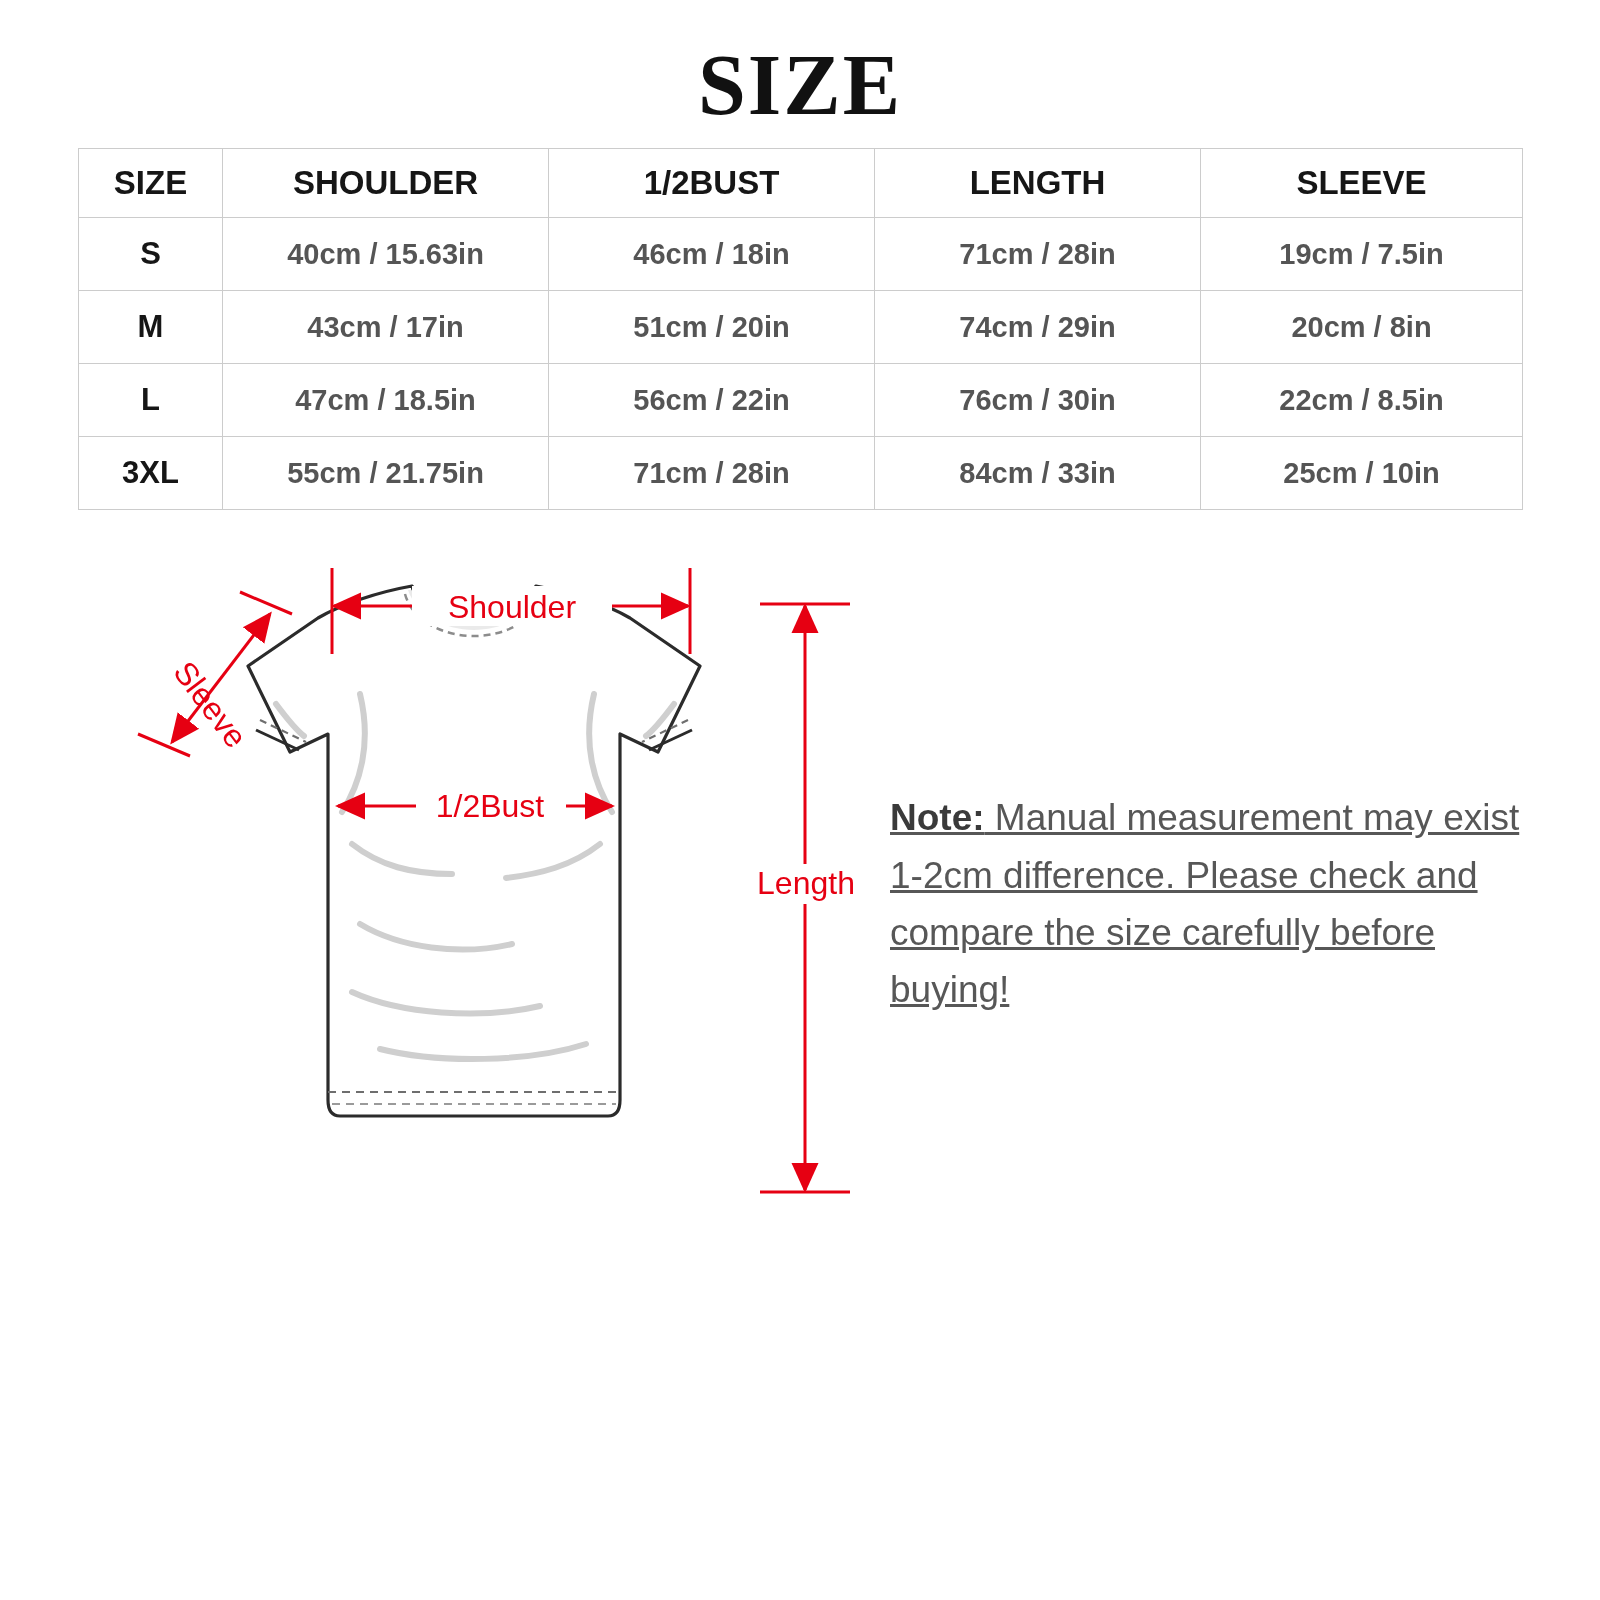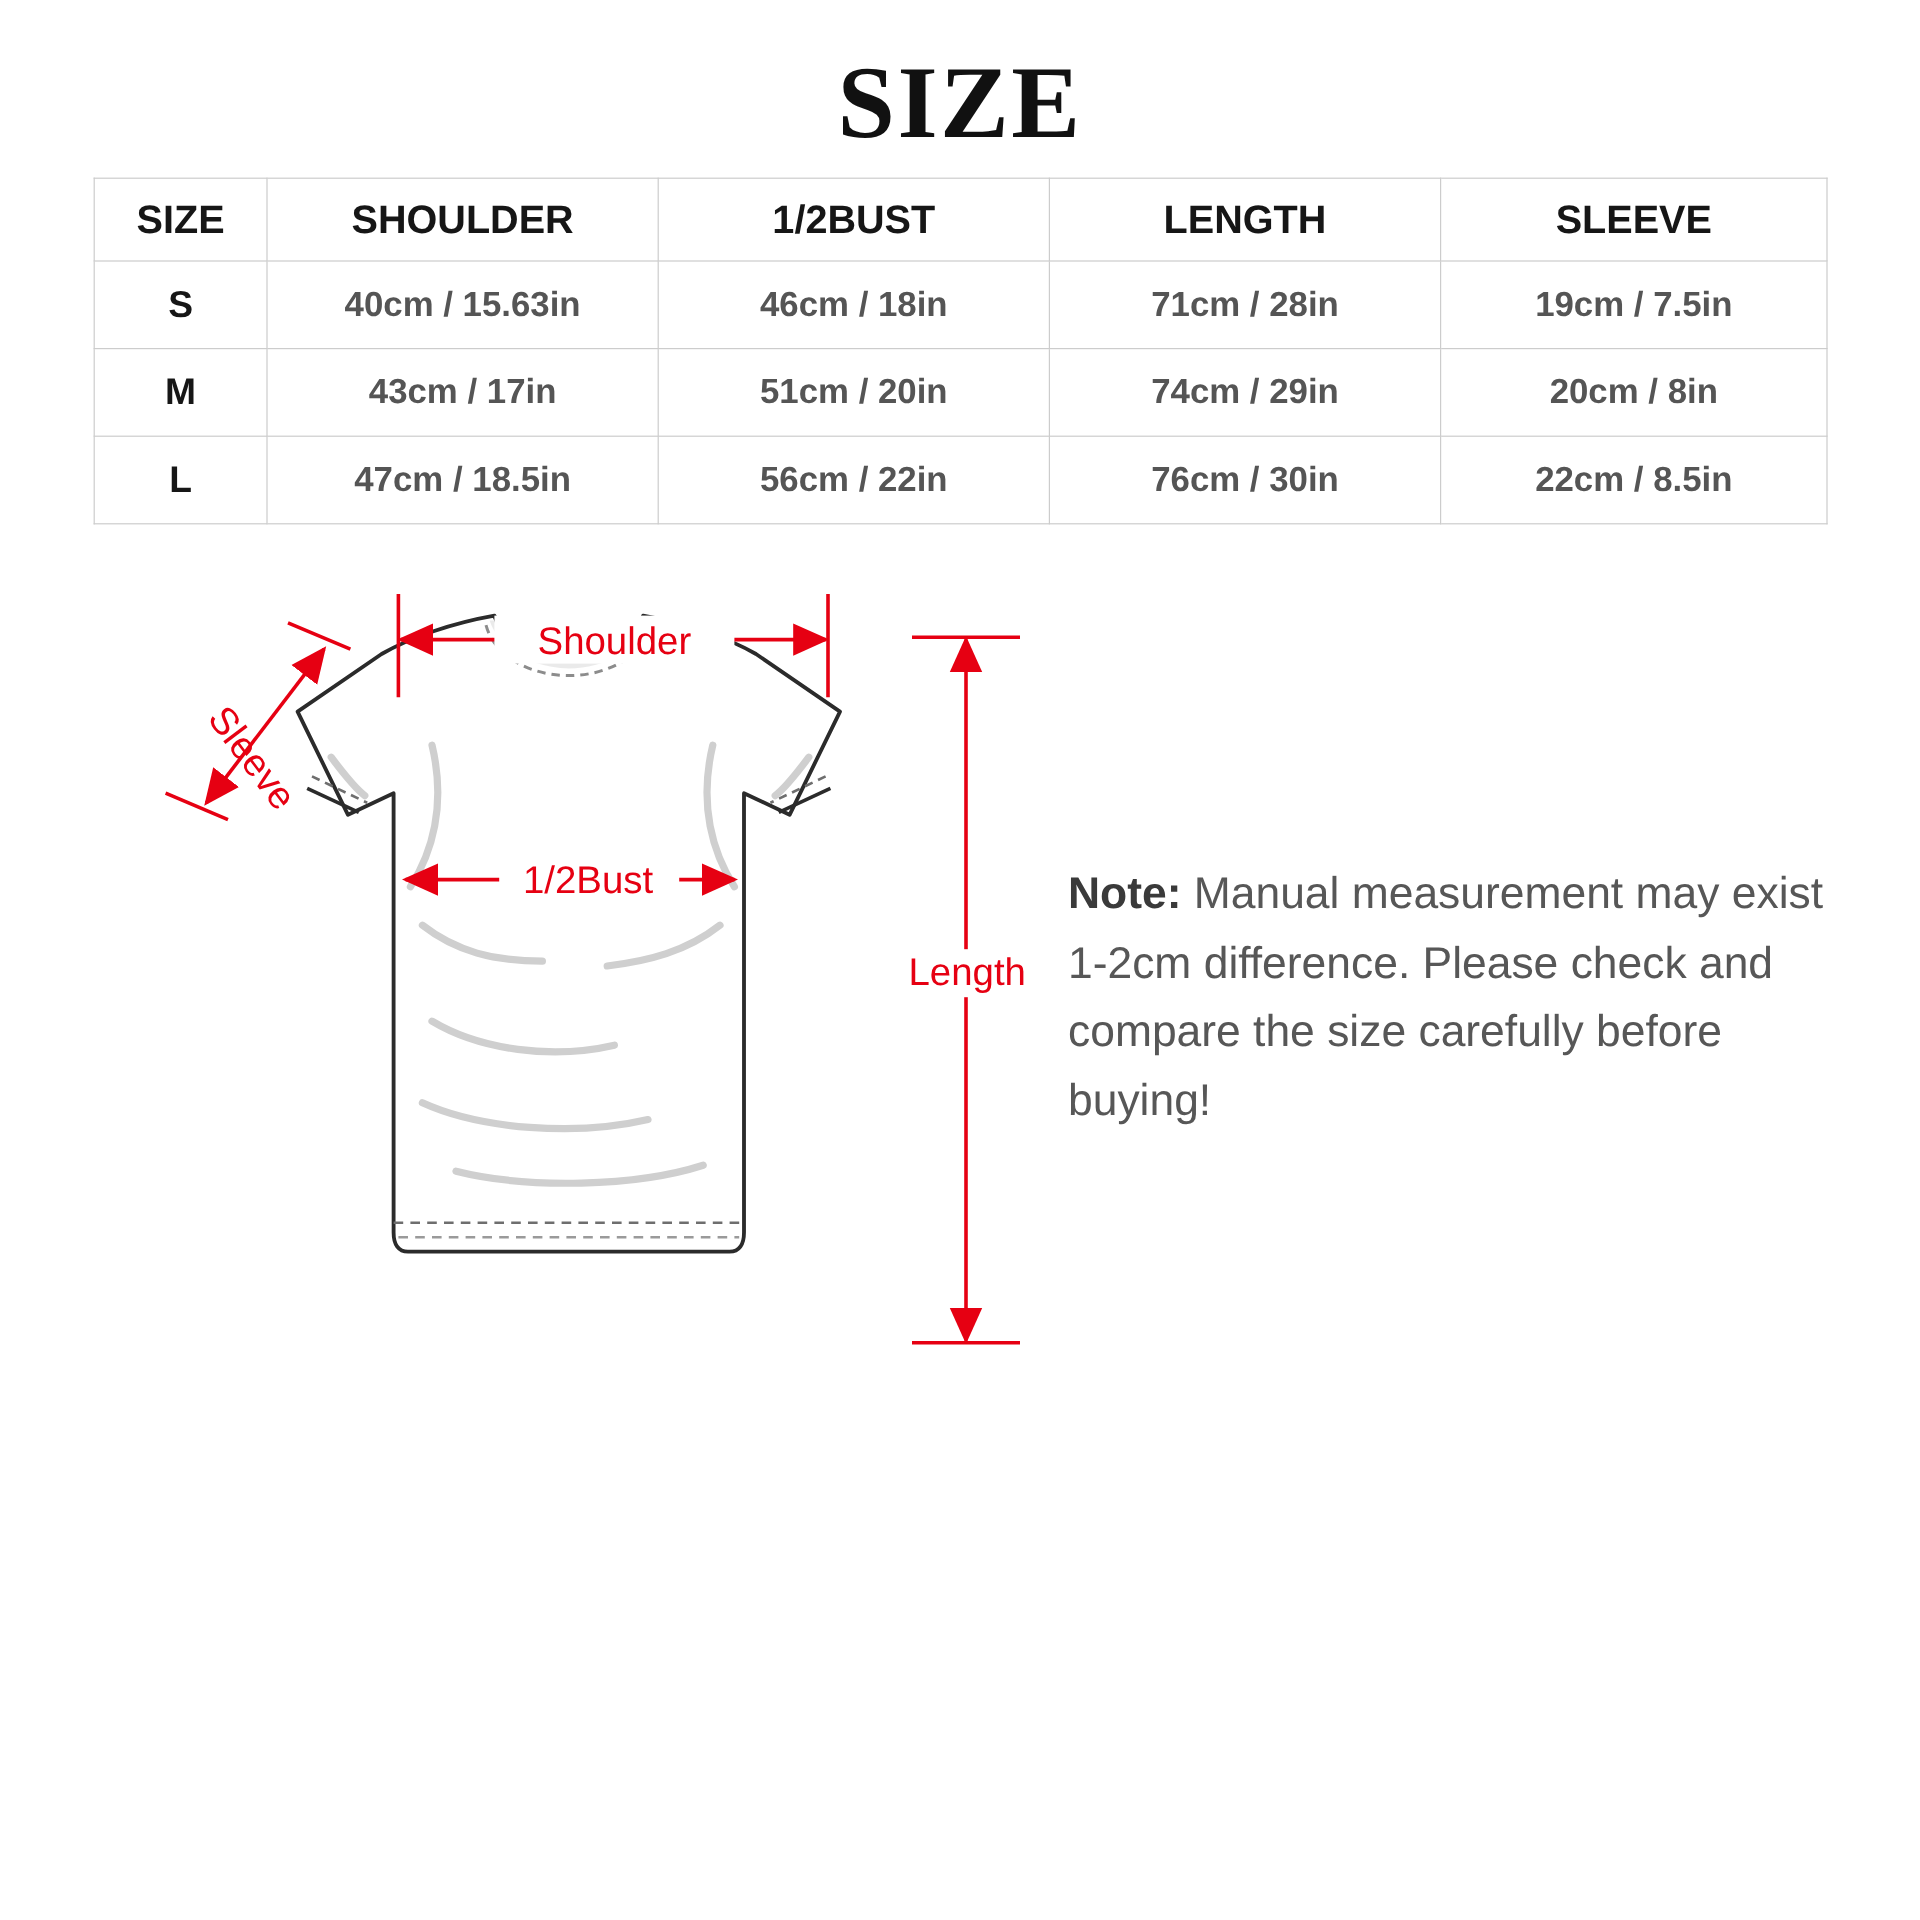--- a/index.html
+++ b/index.html
@@ -75,20 +75,21 @@
     height: 730px;
   }
   .note {
     position: absolute;
     left: 890px;
     top: 245px;
     width: 640px;
     font-size: 37px;
     line-height: 1.55;
     color: #575757;
+    text-decoration: underline;
   }
   .note b {
     color: #3a3a3a;
     font-weight: bold;
   }
 </style>
 </head>
 <body>
 
 <h1 id="page-title">SIZE</h1>
@@ -125,20 +126,27 @@
         <td>51cm / 20in</td>
         <td>74cm / 29in</td>
         <td>20cm / 8in</td>
       </tr>
       <tr>
         <td class="size-cell">L</td>
         <td>47cm / 18.5in</td>
         <td>56cm / 22in</td>
         <td>76cm / 30in</td>
         <td>22cm / 8.5in</td>
+      </tr>
+      <tr>
+        <td class="size-cell">3XL</td>
+        <td>55cm / 21.75in</td>
+        <td>71cm / 28in</td>
+        <td>84cm / 33in</td>
+        <td>25cm / 10in</td>
       </tr>
     </tbody>
   </table>
 </div>
 
 <div class="lower">
 
   <svg class="diagram" viewBox="0 0 830 730">
     <defs>
       <marker id="arrR" markerWidth="11" markerHeight="11" refX="9" refY="5.5" orient="auto">

